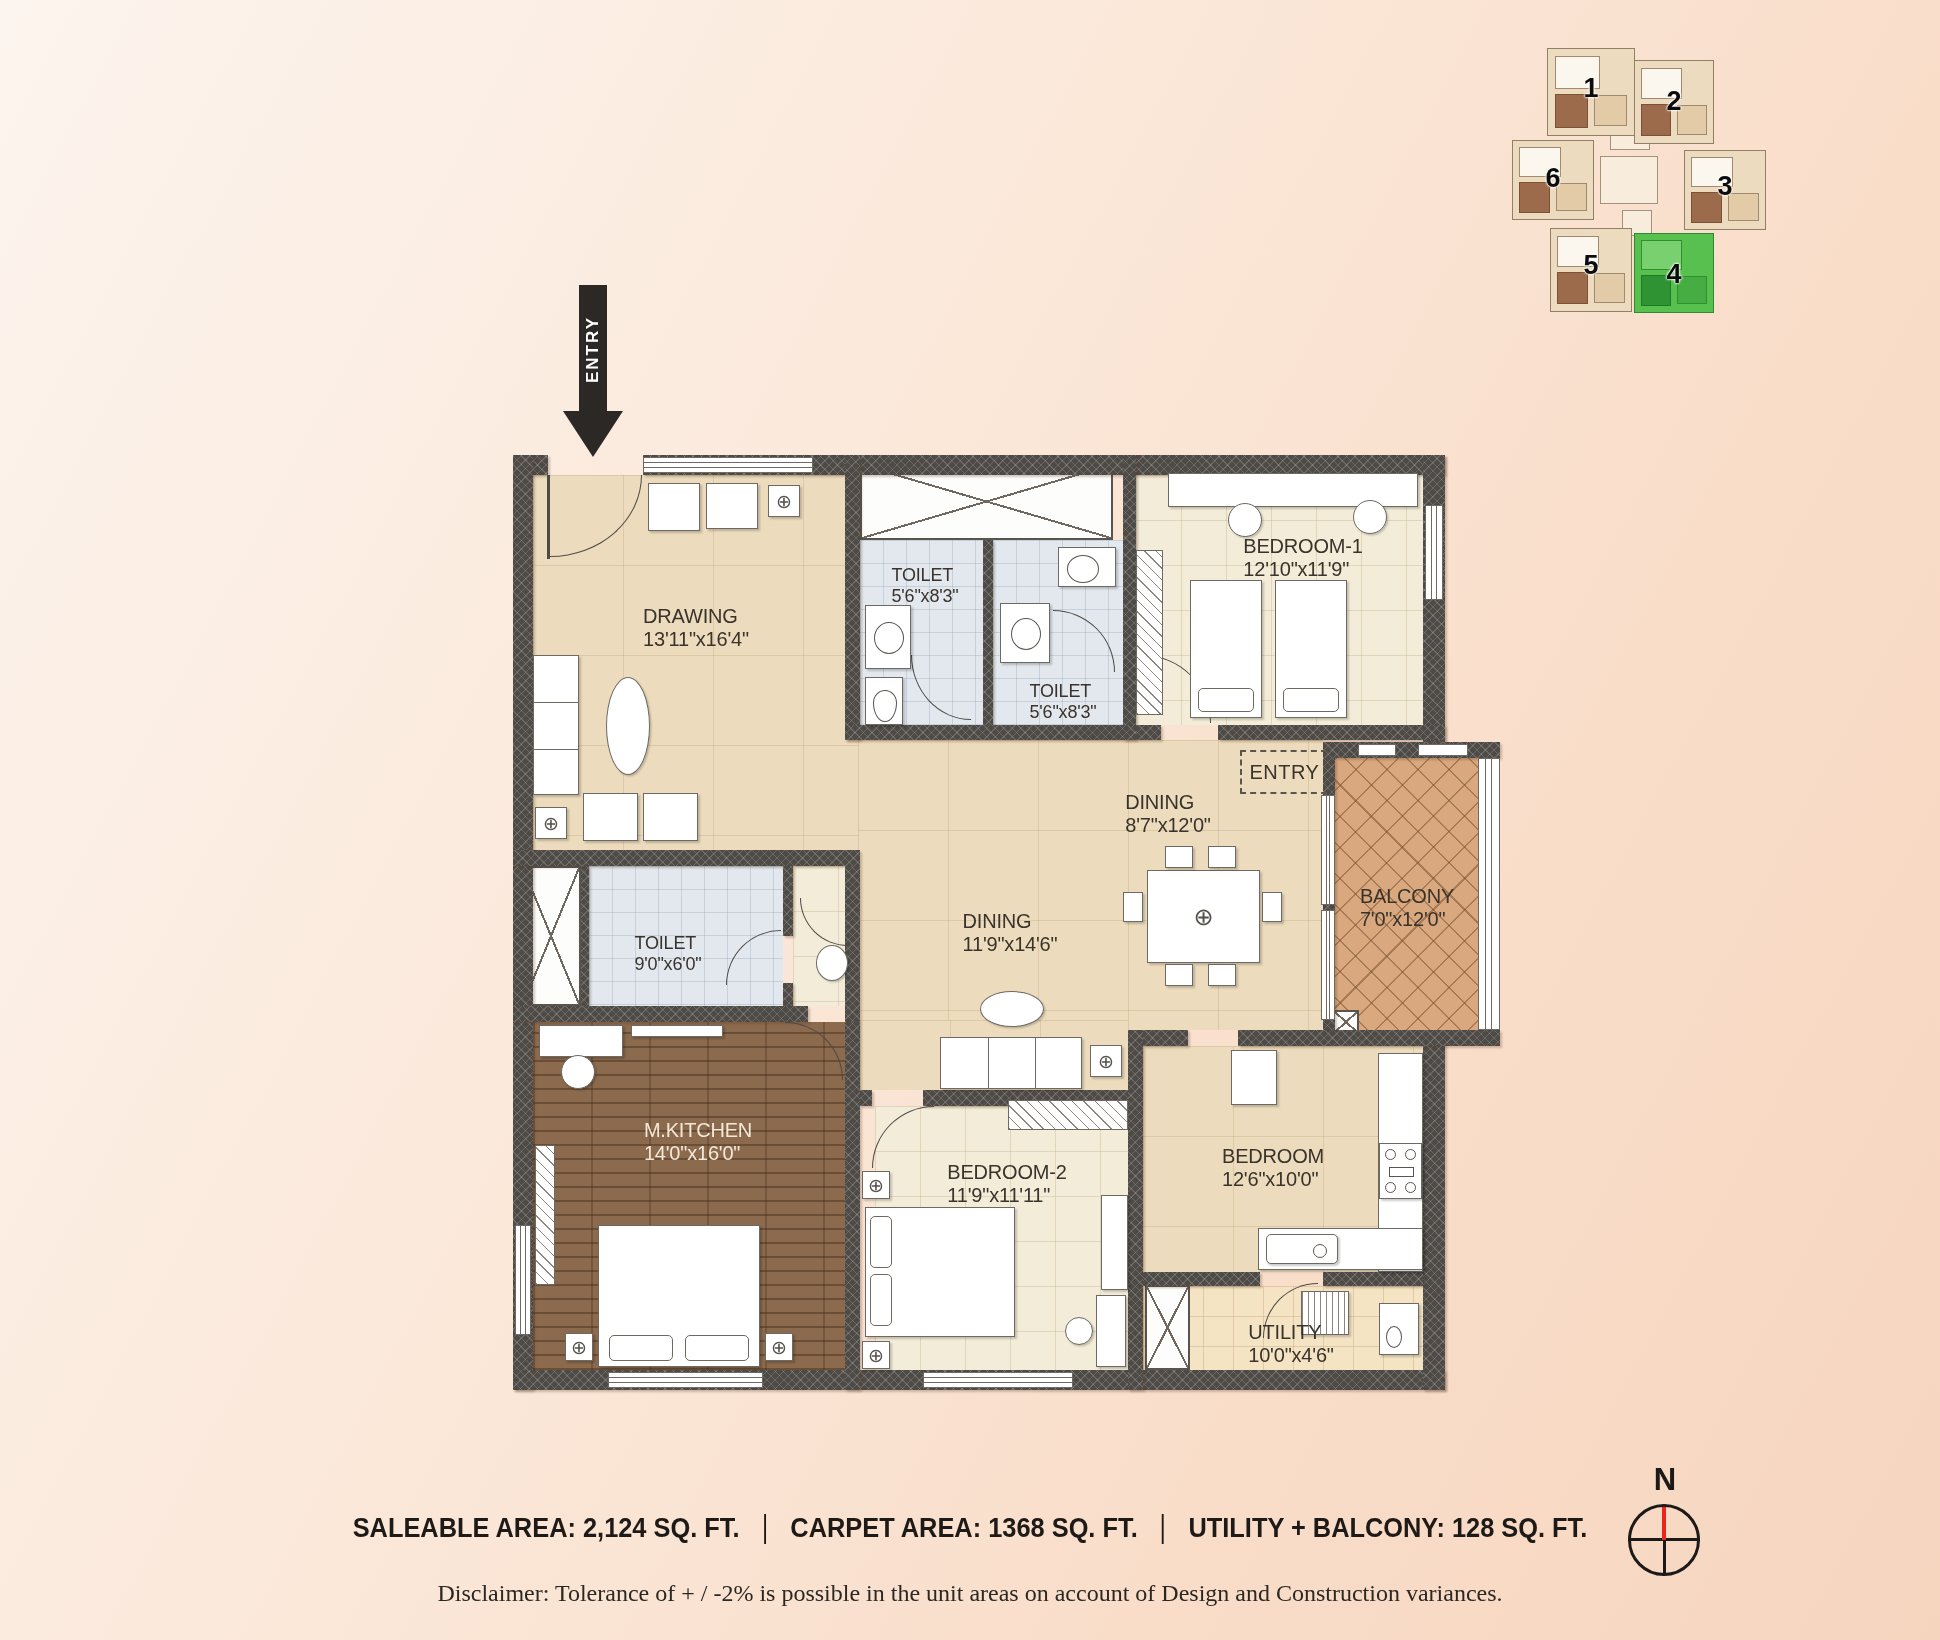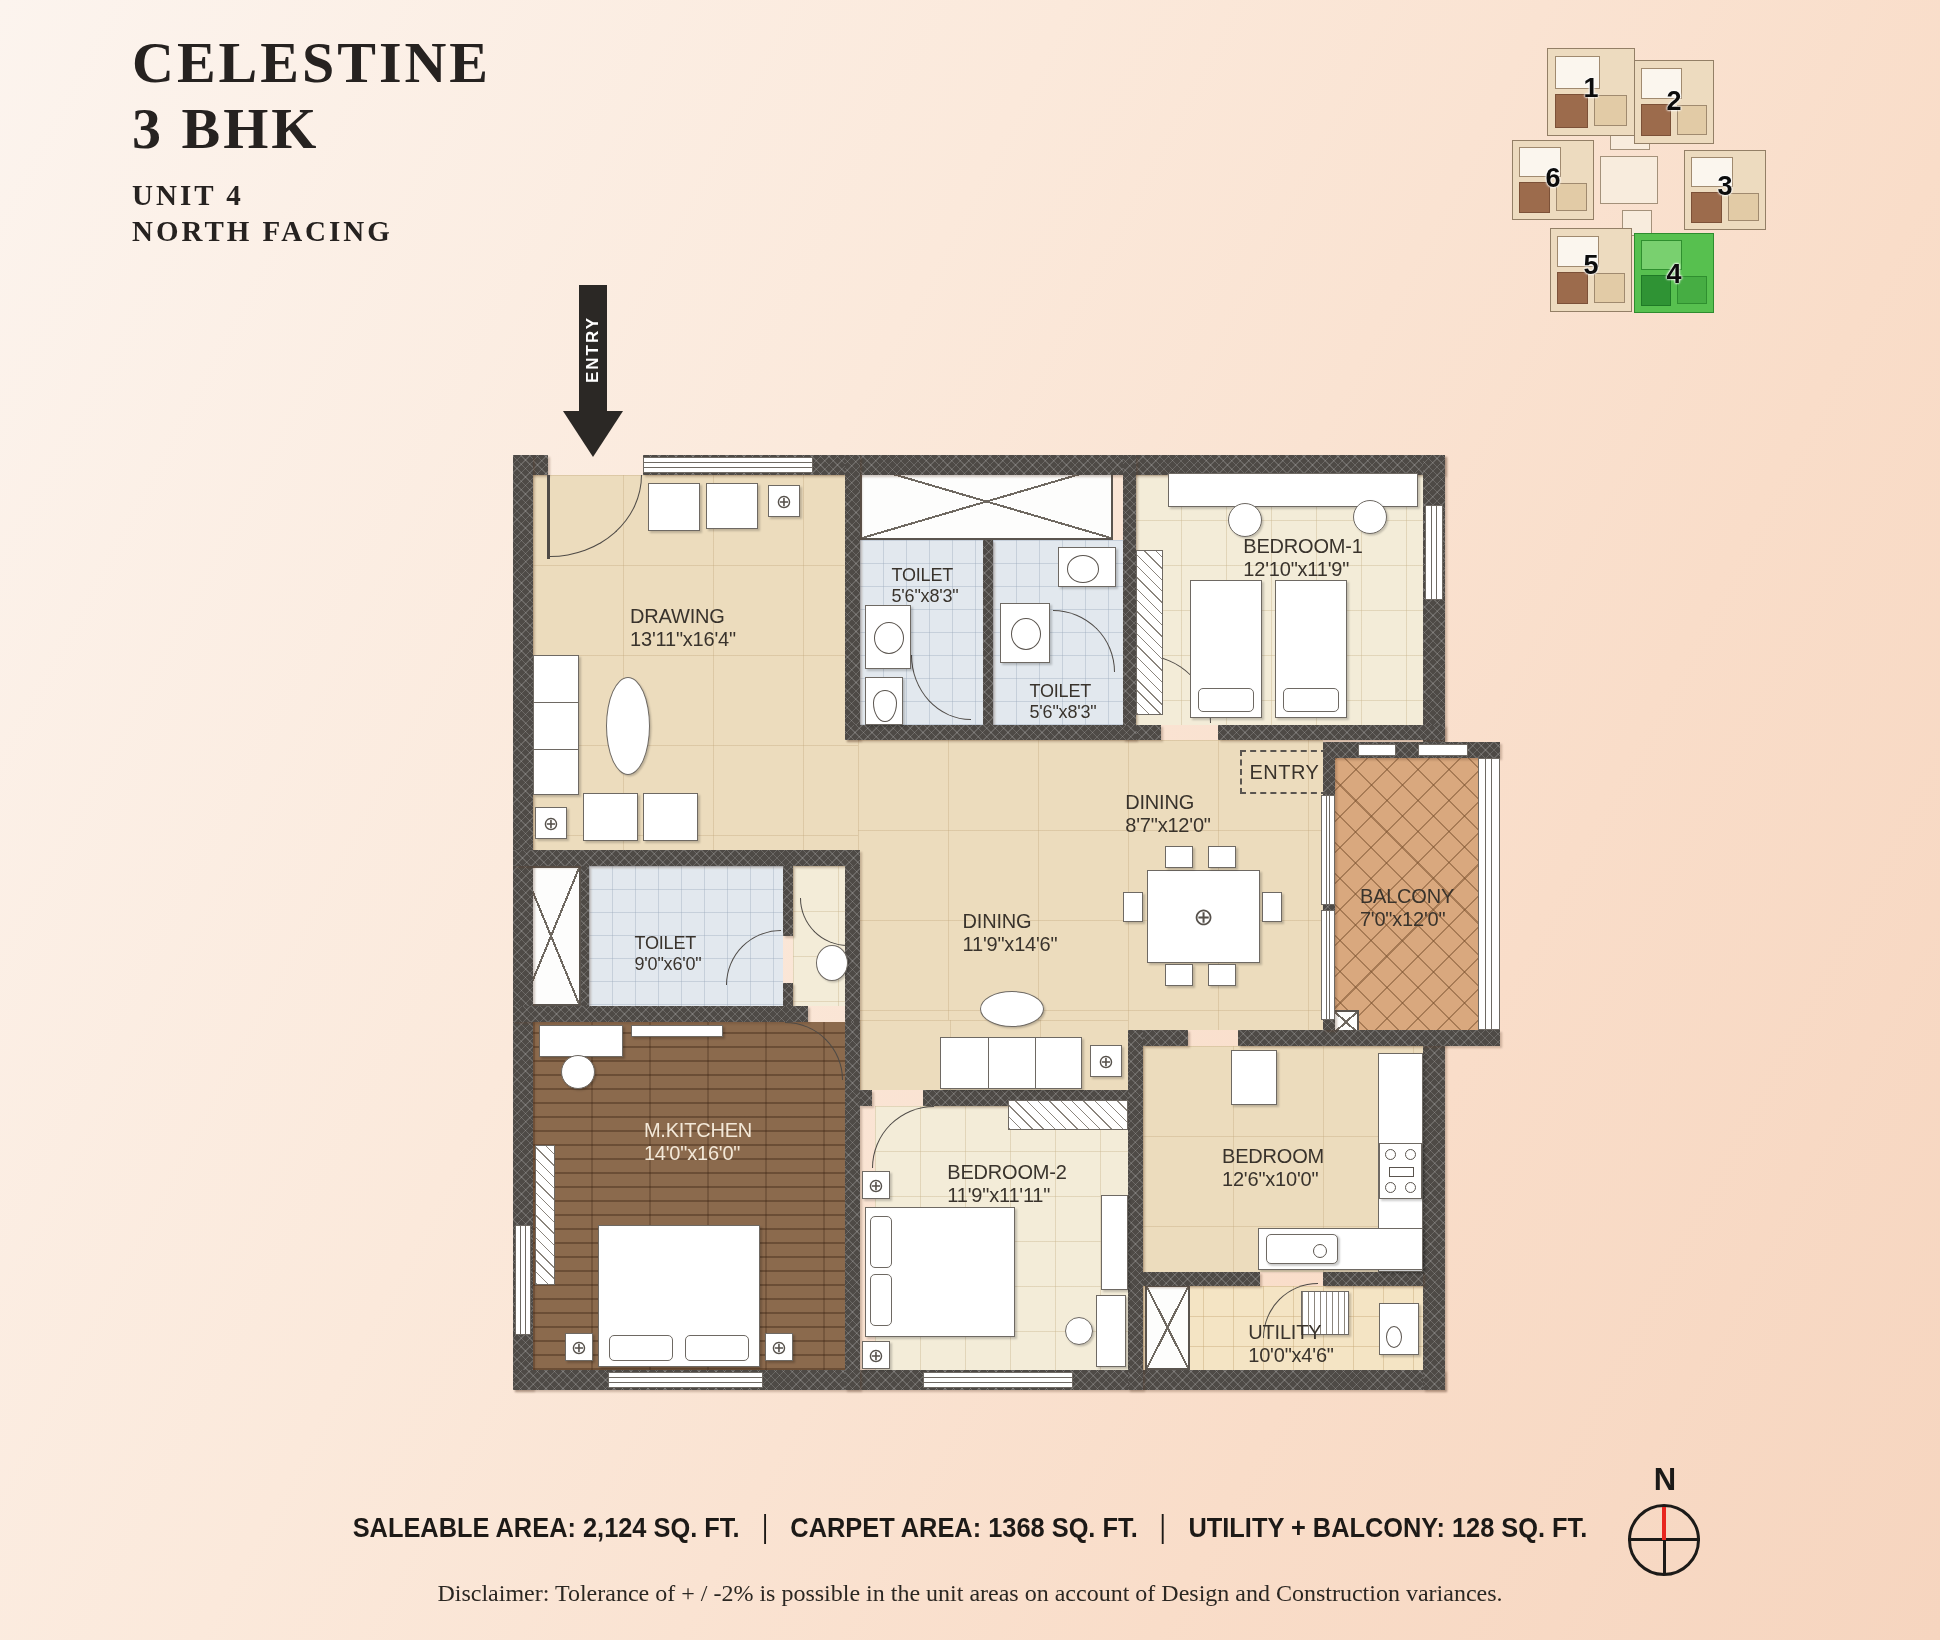--- a/index.html
+++ b/index.html
@@ -74,26 +74,20 @@
   .compass .cvr{position:absolute;left:67px;top:45px;width:4px;height:33px;}
   .compass .cvb{position:absolute;left:68px;top:78px;width:3px;height:33px;background:#1c1a18;}
   .stove-grill{position:absolute;left:22%;top:42%;width:56%;height:16%;background:#fff;border:1px solid #5a544e;}
   .burner{position:absolute;width:11px;height:11px;border:1.6px solid #5a544e;border-radius:50%;box-sizing:border-box;}
 </style>
 </head>
 <body>
 
 <div class="page">
 
-  <div class="title-block">
-    <div class="title-main">CELESTINE</div>
-    <div class="title-main">3 BHK</div>
-    <div class="title-sub">UNIT 4</div>
-    <div class="title-sub" style="margin-top:2px">NORTH FACING</div>
-  </div>
 
   <div class="keyplan">
     <div class="kconn" style="left:98px;top:92px;width:40px;height:30px"></div>
     <div class="kconn" style="left:88px;top:128px;width:58px;height:48px"></div>
     <div class="kconn" style="left:110px;top:182px;width:30px;height:26px"></div>
     <div class="kunit" style="left:35px;top:20px;width:88px;height:88px">
       <div class="ka" style="left:8%;top:8%;width:52%;height:38%"></div>
       <div class="kb" style="left:8%;top:52%;width:38%;height:40%"></div>
       <div class="kc" style="left:54%;top:54%;width:38%;height:36%"></div>
       <div class="num" style="top:28%">1</div>
@@ -309,21 +303,21 @@
         <div style="position:absolute;right:10px;top:9px;width:12px;height:12px;border:1.4px solid #5a544e;border-radius:50%"></div>
       </div>
 
     <div class="furn" style="left:788px;top:836px;width:48px;height:44px;background-image:repeating-linear-gradient(90deg,#8b857d 0 1px,transparent 1px 6px)"></div>
     <div class="furn" style="left:866px;top:848px;width:40px;height:52px">
         <div style="position:absolute;left:6px;bottom:6px;width:14px;height:20px;border:1.4px solid #5a544e;border-radius:50%"></div>
       </div>
 
     <div class="furn round" style="left:303px;top:490px;width:32px;height:36px"></div>
 
-    <div class="rlabel" style="left:170px;top:150px">
+    <div class="rlabel" style="left:183px;top:150px">
       <div>DRAWING</div>
       <div>13'11"x16'4"</div>
     </div>
     <div class="rlabel sm" style="left:412px;top:110px">
       <div>TOILET</div>
       <div>5'6"x8'3"</div>
     </div>
     <div class="rlabel sm" style="left:550px;top:226px">
       <div>TOILET</div>
       <div>5'6"x8'3"</div>

